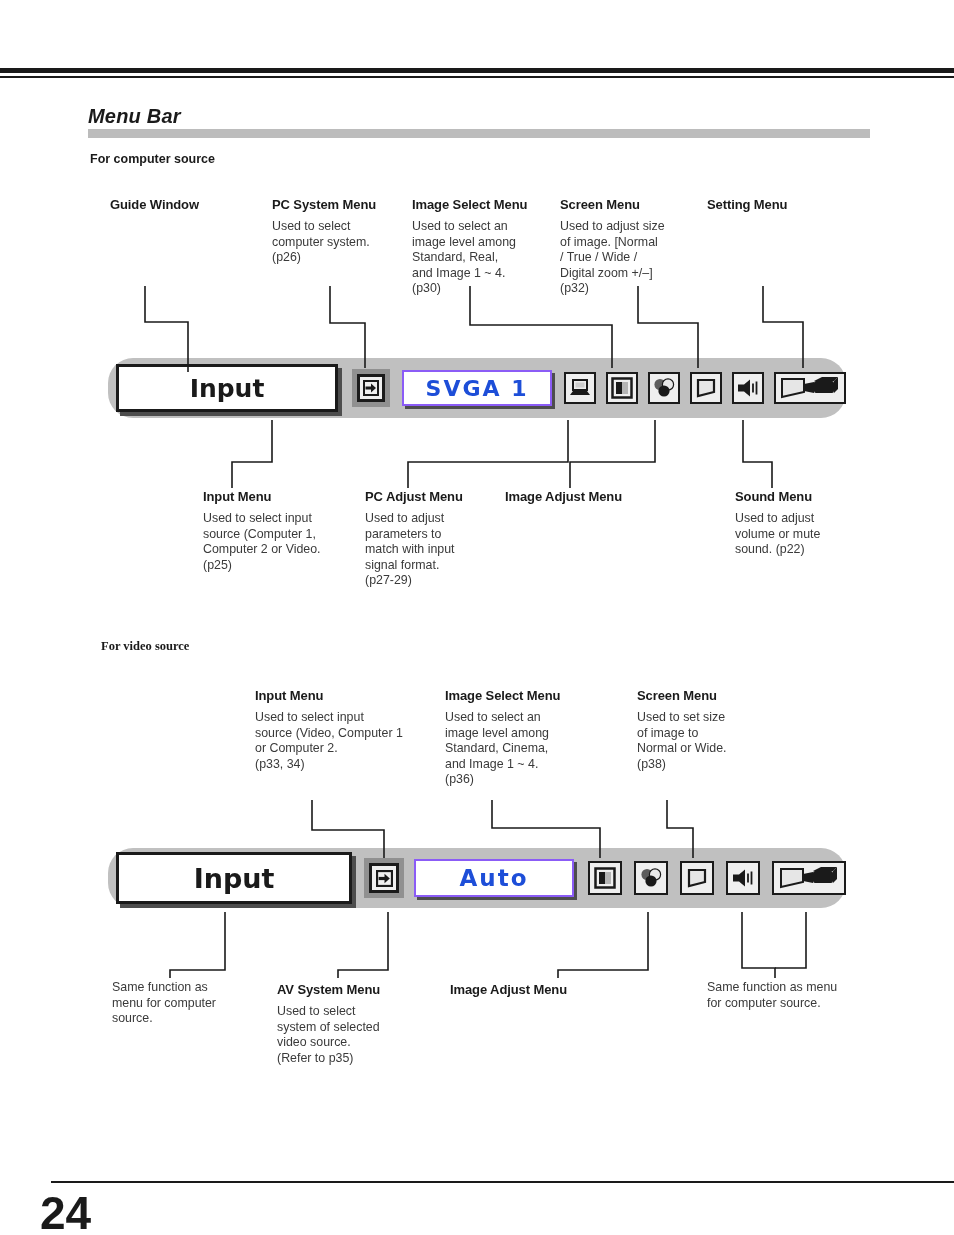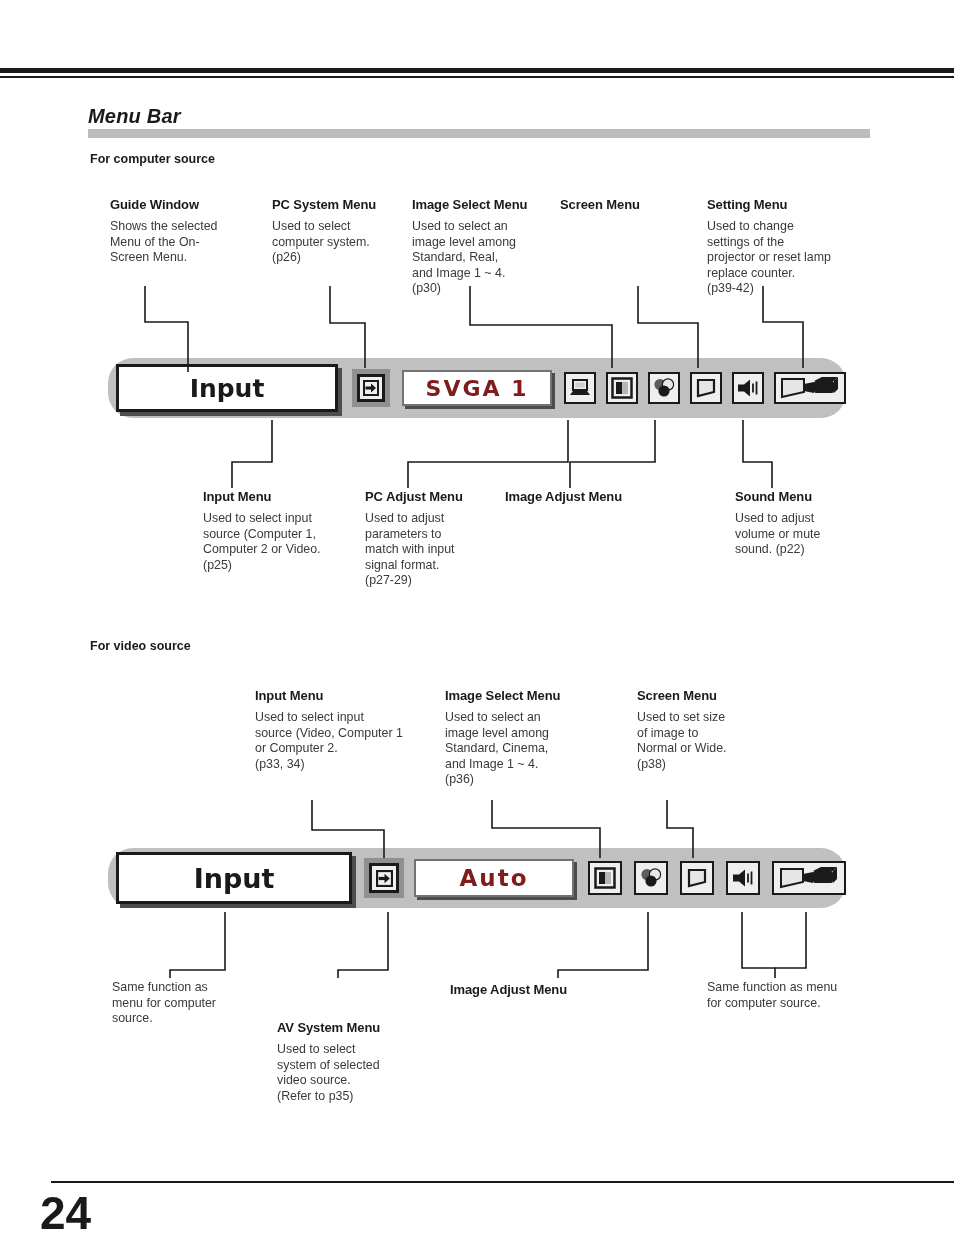--- a/index.html
+++ b/index.html
@@ -81,25 +81,25 @@
     background: #909090;
     display: flex; align-items: center; justify-content: center;
   }
   .sel-inner {
     background: #efefef;
     border: 3px solid #1a1a1a;
     display: flex; align-items: center; justify-content: center;
   }
   .sys-window {
     background: #ffffff;
-    border: 2px solid #737373;
+    border: 2px solid #8b5cf6;
     box-shadow: 3px 3px 0 #4d4d4d;
     display: flex; align-items: center; justify-content: center;
     font-family: "DejaVu Sans", sans-serif;
-    font-weight: bold; color: #7f1d1d;
+    font-weight: bold; color: #1d4ed8;
     letter-spacing: 2px;
   }
   .icon-cell {
     background: #efefef;
     border: 2px solid #1a1a1a;
     display: flex; align-items: center; justify-content: center;
   }
   .icon-cell.wide { }
   .icon-cell svg { display: block; }
 
@@ -119,48 +119,45 @@
 <div class="top-rule-thick"></div>
 <div class="top-rule-thin"></div>
 
 <div class="section-title">Menu Bar</div>
 <div class="section-bar"></div>
 
 <div class="subhead" style="left:90px; top:152px;">For computer source</div>
 
 <div class="callout" style="left:110px; top:197px; width:145px;">
   <div class="ttl">Guide Window</div>
-  <div class="body">Shows the selected
-Menu of the On-
-Screen Menu.</div>
 </div>
 <div class="callout" style="left:272px; top:197px; width:140px;">
   <div class="ttl">PC System Menu</div>
   <div class="body">Used to select
 computer system.
 (p26)</div>
 </div>
 <div class="callout" style="left:412px; top:197px; width:140px;">
   <div class="ttl">Image Select Menu</div>
   <div class="body">Used to select  an
 image level among
 Standard, Real,
 and Image 1 ~ 4.
 (p30)</div>
 </div>
 <div class="callout" style="left:560px; top:197px; width:140px;">
   <div class="ttl">Screen Menu</div>
+  <div class="body">Used to adjust size
+of image.  [Normal
+/ True / Wide /
+Digital zoom +/–]
+(p32)</div>
 </div>
 <div class="callout" style="left:707px; top:197px; width:160px;">
   <div class="ttl">Setting Menu</div>
-  <div class="body">Used to change
-settings of the
-projector or reset  lamp
-replace counter.
-(p39-42)</div>
 </div>
 
 <div class="menubar" style="left:108px; top:358px; width:738px; height:60px;">
   <div class="guide-window" style="width:222px; height:48px; margin-left:8px; font-size:25px;">
     <span>Input</span>
   </div>
 
   <div class="sel-box" style="width:38px; height:38px; margin-left:14px;">
     <div class="sel-inner" style="width:28px; height:28px;">
       <svg width="16" height="16" viewBox="0 0 16 16">
@@ -242,21 +239,21 @@
 <div class="callout" style="left:505px; top:489px; width:235px;">
   <div class="ttl">Image Adjust Menu</div>
 </div>
 <div class="callout" style="left:735px; top:489px; width:140px;">
   <div class="ttl">Sound Menu</div>
   <div class="body">Used to adjust
 volume or mute
 sound.  (p22)</div>
 </div>
 
-<div class="subhead" style="left:90px; top:639px;">For video source</div>
+<div class="subhead" style="left:101px; top:639px;font-family:Liberation Serif, serif;">For video source</div>
 
 <div class="callout" style="left:255px; top:688px; width:180px;">
   <div class="ttl">Input Menu</div>
   <div class="body">Used to select input
 source (Video, Computer 1
 or Computer 2.
 (p33, 34)</div>
 </div>
 <div class="callout" style="left:445px; top:688px; width:160px;">
   <div class="ttl">Image Select Menu</div>
@@ -332,21 +329,21 @@
       <path d="M56 5 L60 1 L60 13 L56 17 Z" fill="#1a1a1a"></path>
     </svg>
   </div>
 </div>
 
 <div class="callout" style="left:112px; top:980px; width:160px;">
   <div class="body">Same function as
 menu for computer
 source.</div>
 </div>
-<div class="callout" style="left:277px; top:1020px; width:160px;">
+<div class="callout" style="left:277px; top:982px; width:160px;">
   <div class="ttl">AV System Menu</div>
   <div class="body">Used to select
 system of selected
 video source.
 (Refer to p35)</div>
 </div>
 <div class="callout" style="left:450px; top:982px; width:250px;">
   <div class="ttl">Image Adjust Menu</div>
 </div>
 <div class="callout" style="left:707px; top:980px; width:180px;">

